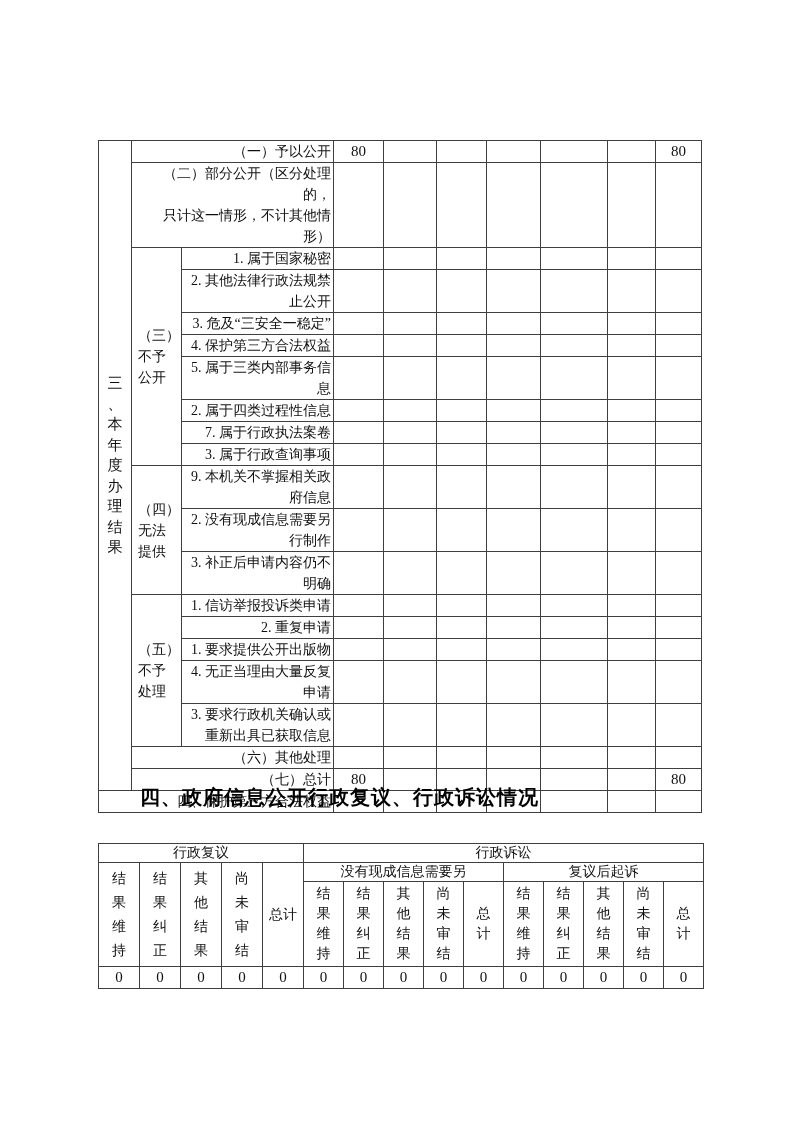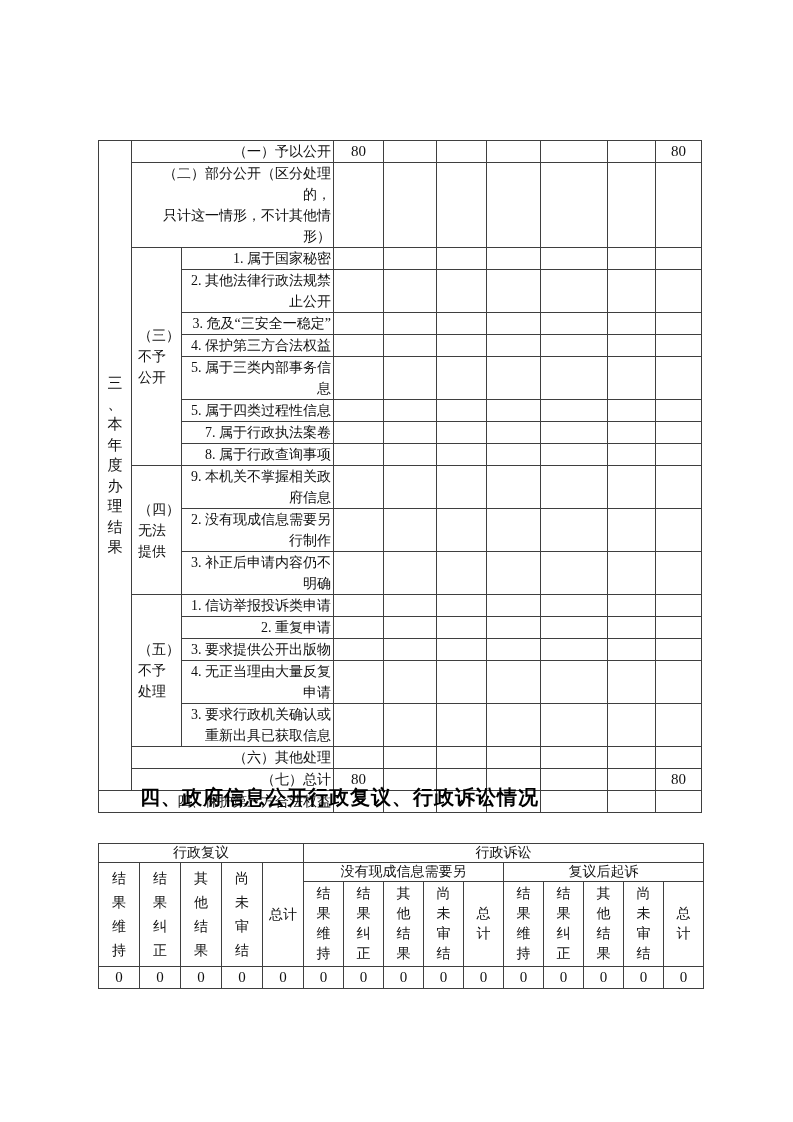--- a/index.html
+++ b/index.html
@@ -140,41 +140,41 @@
 息</td>
       <td class="val"></td>
           <td class="val"></td>
           <td class="val"></td>
           <td class="val"></td>
           <td class="val"></td>
           <td class="val"></td>
           <td class="val"></td>
     </tr>
     <tr class="h1">
-      <td class="lbl">5. 属于四类过程性信息</td>
+      <td class="lbl">2. 属于四类过程性信息</td>
       <td class="val"></td>
           <td class="val"></td>
           <td class="val"></td>
           <td class="val"></td>
           <td class="val"></td>
           <td class="val"></td>
           <td class="val"></td>
     </tr>
     <tr class="h1">
       <td class="lbl">7. 属于行政执法案卷</td>
       <td class="val"></td>
           <td class="val"></td>
           <td class="val"></td>
           <td class="val"></td>
           <td class="val"></td>
           <td class="val"></td>
           <td class="val"></td>
     </tr>
     <tr class="h1">
-      <td class="lbl">8. 属于行政查询事项</td>
+      <td class="lbl">3. 属于行政查询事项</td>
       <td class="val"></td>
           <td class="val"></td>
           <td class="val"></td>
           <td class="val"></td>
           <td class="val"></td>
           <td class="val"></td>
           <td class="val"></td>
     </tr>
 
     <tr class="h2">
@@ -231,21 +231,21 @@
       <td class="lbl">2. 重复申请</td>
       <td class="val"></td>
           <td class="val"></td>
           <td class="val"></td>
           <td class="val"></td>
           <td class="val"></td>
           <td class="val"></td>
           <td class="val"></td>
     </tr>
     <tr class="h1">
-      <td class="lbl">3. 要求提供公开出版物</td>
+      <td class="lbl">1. 要求提供公开出版物</td>
       <td class="val"></td>
           <td class="val"></td>
           <td class="val"></td>
           <td class="val"></td>
           <td class="val"></td>
           <td class="val"></td>
           <td class="val"></td>
     </tr>
     <tr class="h2">
       <td class="lbl">4. 无正当理由大量反复

